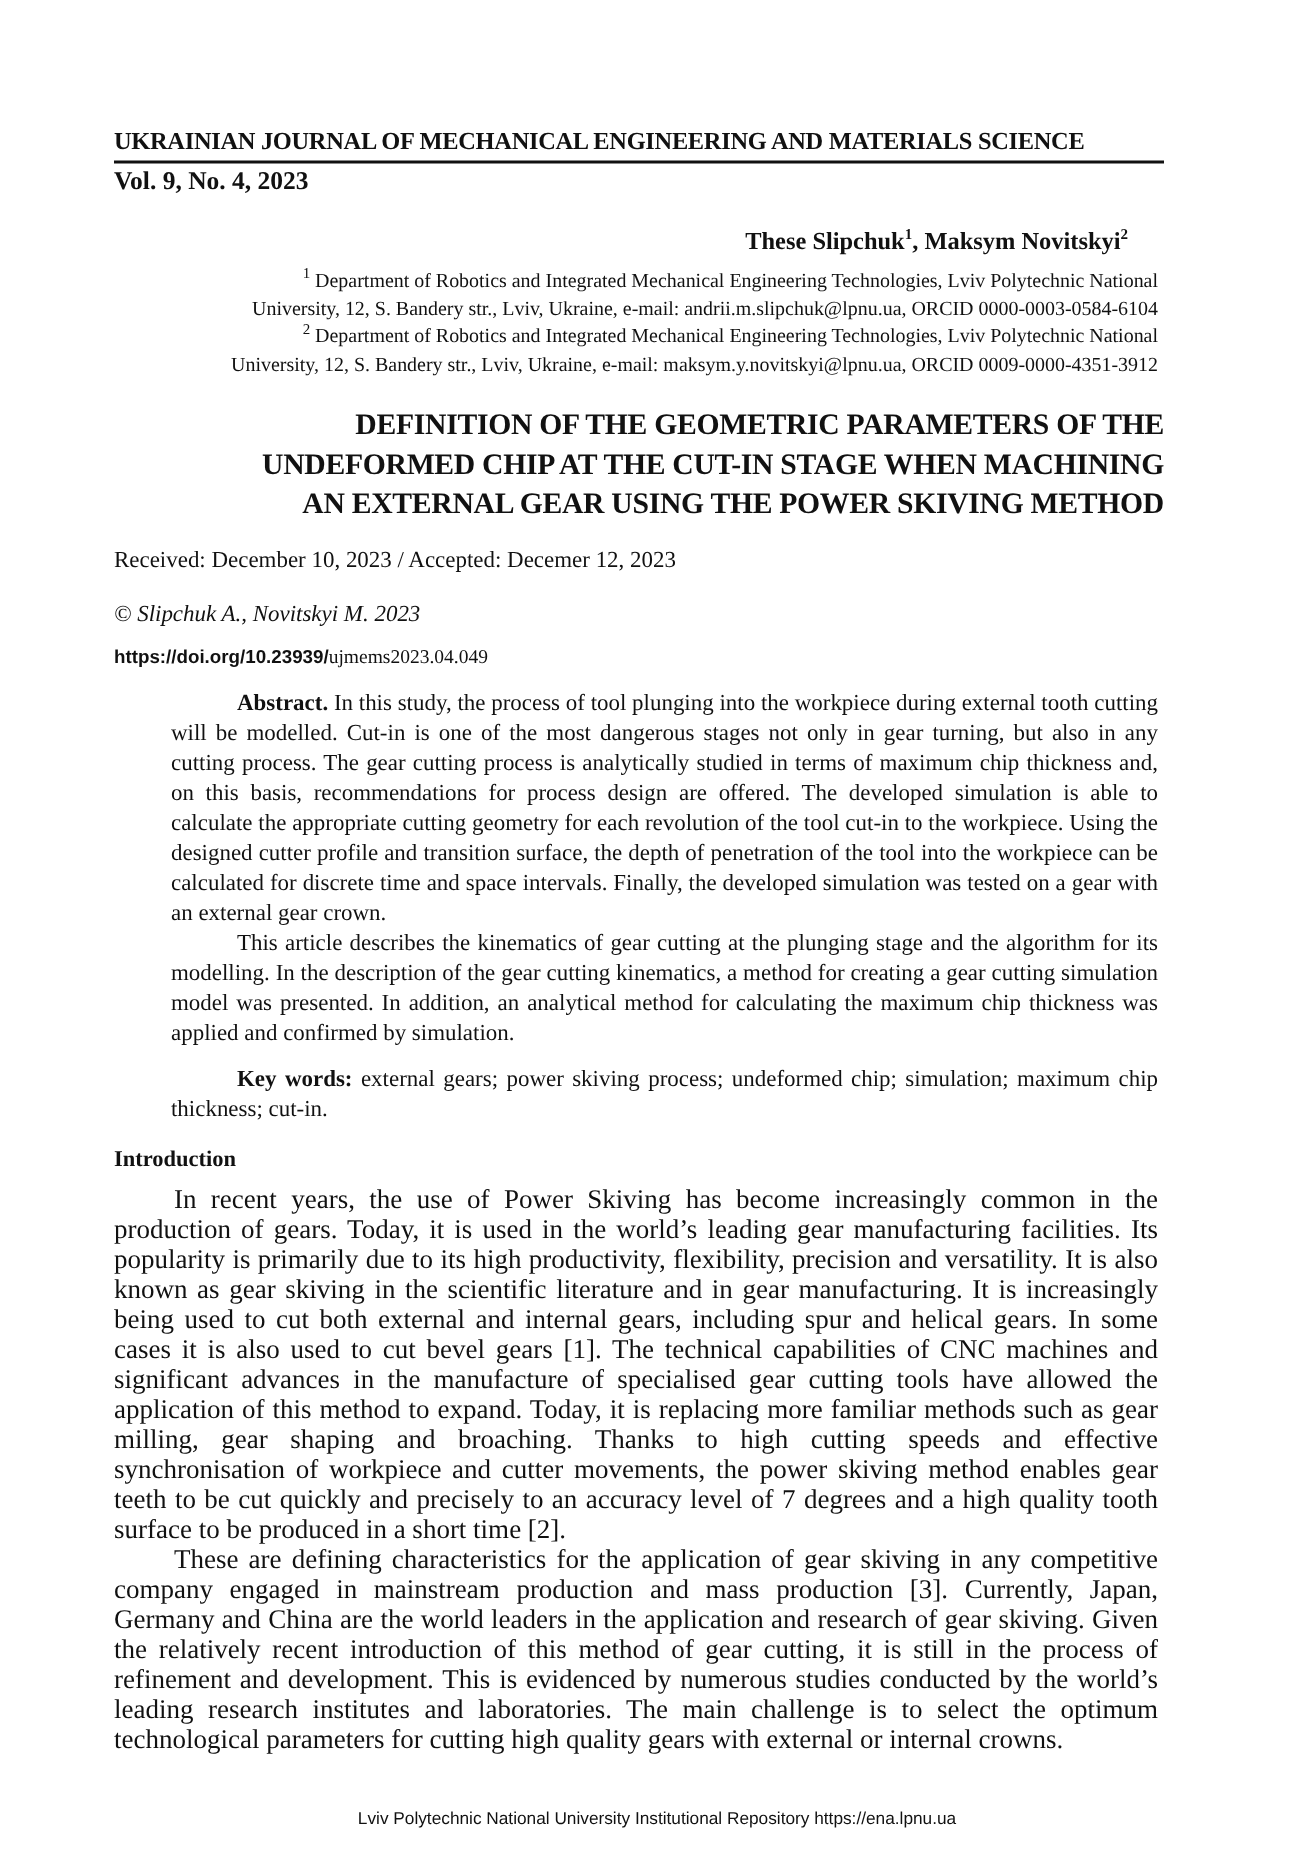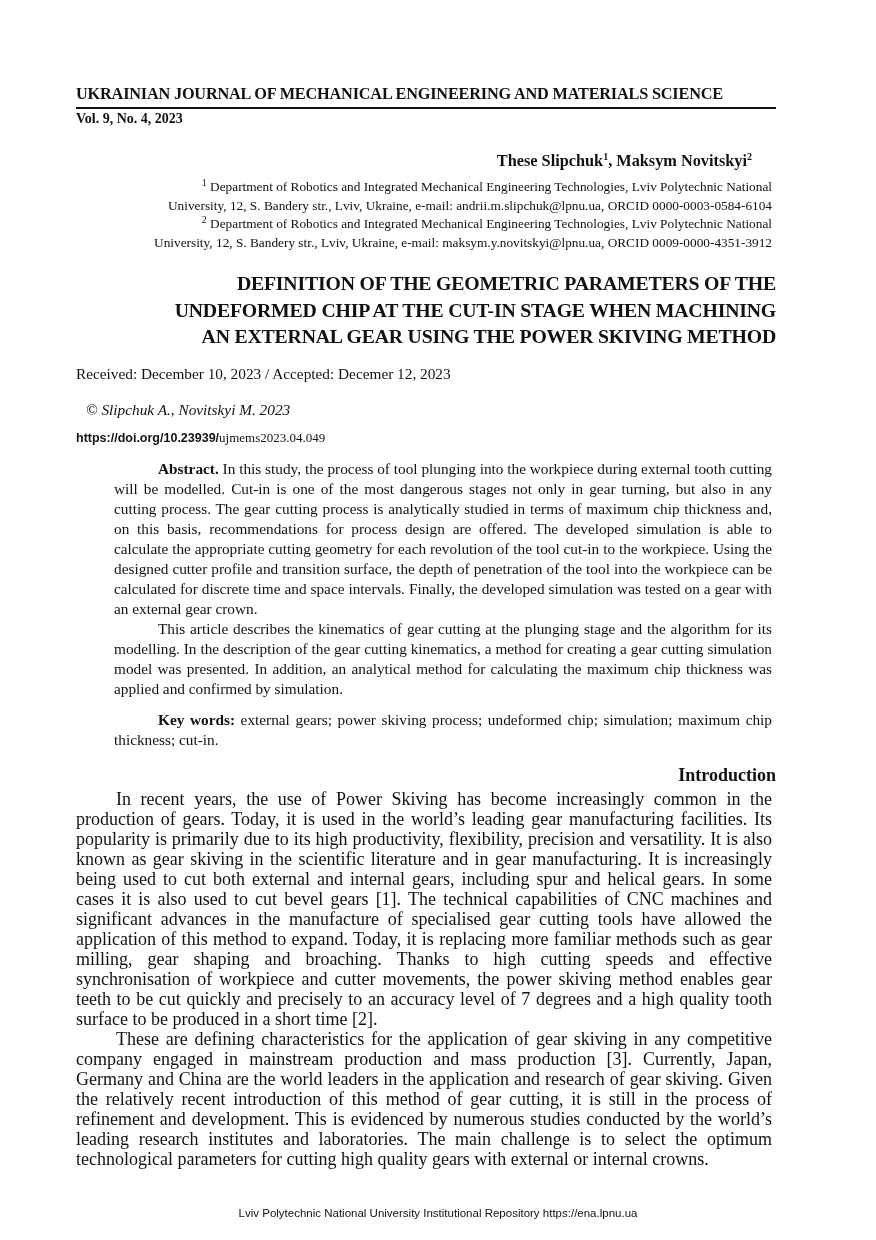--- a/index.html
+++ b/index.html
@@ -1,33 +1,33 @@
 <!DOCTYPE html>
 <html><head>
 <meta charset="utf-8">
 <style>
   html, body { margin: 0; padding: 0; background: #ffffff; }
   body { width: 876px; height: 1240px; position: relative; overflow: hidden; color: #111; font-family: "Liberation Serif", serif; }
   .page { position: absolute; left: 0; top: 0; width: 856px; height: 1240px; }
   .journal { position: absolute; left: 76px; top: 84px; width: 700px; font-weight: bold; font-size: 16.3px; letter-spacing: -0.2px; white-space: nowrap; }
   .rule { position: absolute; left: 76px; top: 107px; width: 700px; height: 2px; background: #111; }
-  .vol { position: absolute; left: 76px; top: 111px; font-weight: bold; font-size: 14px; }
+  .vol { position: absolute; left: 76px; top: 111px; font-weight: bold; font-size: 17px; }
   .authors { position: absolute; right: 104px; top: 151px; font-weight: bold; font-size: 16.3px; text-align: right; white-space: nowrap; }
   .authors sup, .aff sup { font-size: 10px; line-height: 0; }
   .affs { position: absolute; left: 80px; width: 692px; top: 178px; font-size: 13.3px; line-height: 18.5px; text-align: right; }
   .aff { white-space: nowrap; }
   .title { position: absolute; left: 76px; width: 700px; top: 270px; font-weight: bold; font-size: 19.8px; line-height: 26.5px; text-align: right; letter-spacing: -0.2px; }
   .dates { position: absolute; left: 76px; top: 365px; font-size: 15.3px; }
-  .copyright { position: absolute; left: 76px; top: 401px; font-size: 15.3px; font-style: italic; margin-left: 10px; }
+  .copyright { position: absolute; left: 76px; top: 401px; font-size: 15.3px; font-style: italic; }
   .doi { position: absolute; left: 76px; top: 430px; font-size: 13px; }
   .doi b { font-family: "Liberation Sans", sans-serif; font-weight: bold; font-size: 12.5px; margin-top: 27px; }
   .abstract { position: absolute; left: 114px; width: 658px; top: 459px; font-size: 15.3px; line-height: 20px; text-align: justify; }
   .abstract p { margin: 0; text-indent: 44px; }
   .kw { margin-top: 11px !important; }
-  .intro-head { position: absolute; left: 76px; width: 700px; top: 765px; text-align: right; font-weight: bold; font-size: 18px; }
+  .intro-head { position: absolute; left: 76px; width: 700px; top: 765px; text-align: left; font-weight: bold; font-size: 15px; }
   .body { position: absolute; left: 76px; width: 696px; top: 789px; font-size: 18px; line-height: 20px; text-align: justify; }
   .body p { margin: 0; text-indent: 40px; }
   .pagenum { position: absolute; left: 0; width: 876px; top: 1150px; text-align: center; font-size: 15.3px; }
   .repo { position: absolute; left: 0; width: 876px; top: 1187px; text-align: center; font-family: "Liberation Sans", sans-serif; font-size: 11.5px; margin-top: 20px; }
 </style>
 </head>
 <body>
 
 <div class="page">
 

